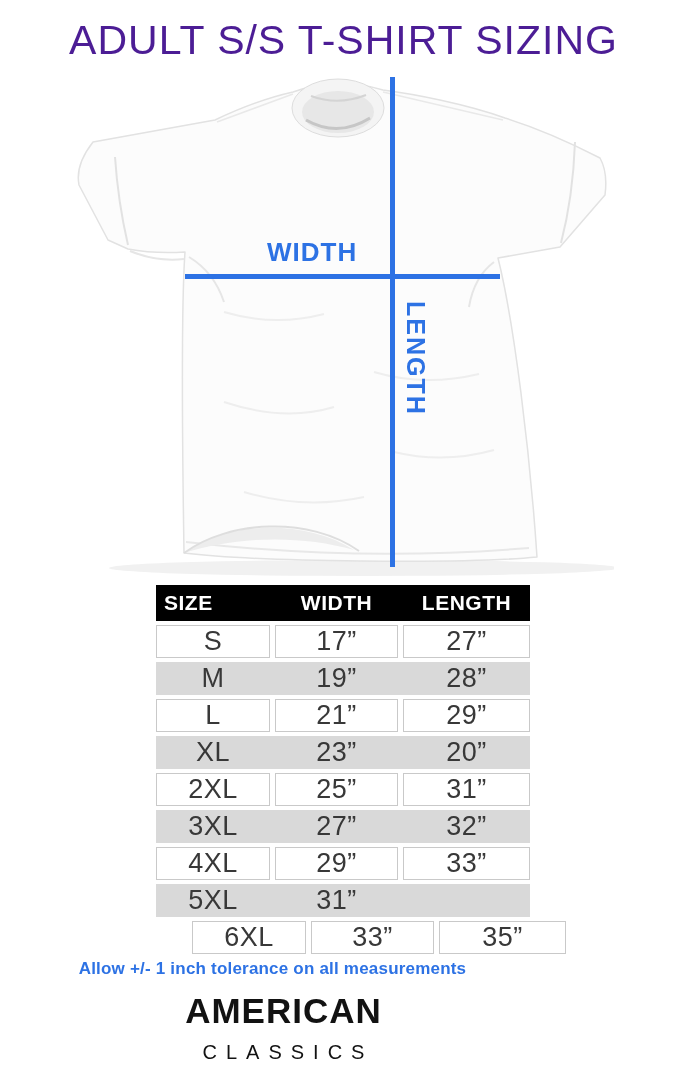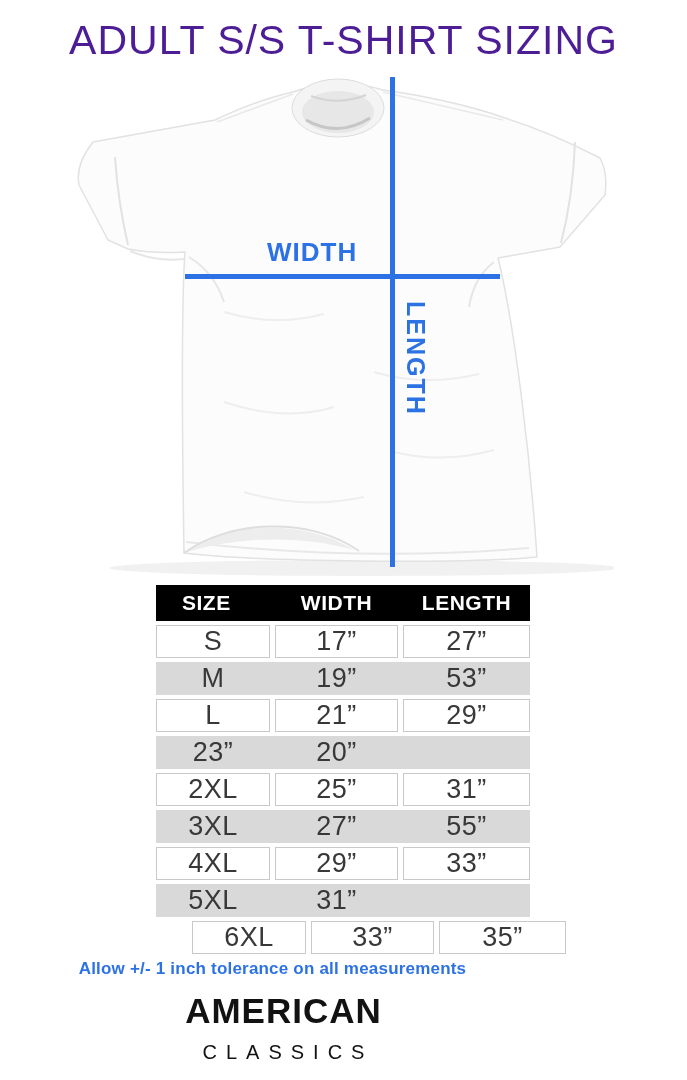--- a/index.html
+++ b/index.html
@@ -45,21 +45,21 @@
 
   .size-table{position:absolute;left:156px;top:585px;width:374px;}
   .thead{
     display:grid;grid-template-columns:114px 123px 127px;column-gap:5px;
     background:var(--header-bg);height:36px;align-items:center;
   }
   .th{
     color:#ffffff;font-weight:700;font-size:21px;letter-spacing:0.5px;
     text-align:center;line-height:36px;white-space:nowrap;
   }
-  .th-size{text-align:left;padding-left:26px;}
+  .th-size{text-align:left;padding-left:8px;}
   .tbody{margin-top:4px;}
   .trow{
     display:grid;grid-template-columns:114px 123px 127px;column-gap:5px;
     height:33px;margin-bottom:4px;
   }
   .trow:last-child{margin-bottom:0;margin-left:36px;}
   .td{
     text-align:center;font-size:27px;line-height:31px;color:var(--text-dark);
     letter-spacing:0.5px;white-space:nowrap;
   }
@@ -160,44 +160,45 @@
     <div class="tbody">
   <div class="trow white">
     <div class="td">S</div>
     <div class="td">17”</div>
     <div class="td">27”</div>
   </div>
 
   <div class="trow gray">
     <div class="td">M</div>
     <div class="td">19”</div>
-    <div class="td">53”</div>
+    <div class="td">28”</div>
   </div>
 
   <div class="trow white">
     <div class="td">L</div>
     <div class="td">21”</div>
     <div class="td">29”</div>
   </div>
 
   <div class="trow gray">
+    <div class="td">XL</div>
     <div class="td">23”</div>
     <div class="td">20”</div>
   </div>
 
   <div class="trow white">
     <div class="td">2XL</div>
     <div class="td">25”</div>
     <div class="td">31”</div>
   </div>
 
   <div class="trow gray">
     <div class="td">3XL</div>
     <div class="td">27”</div>
-    <div class="td">55”</div>
+    <div class="td">32”</div>
   </div>
 
   <div class="trow white">
     <div class="td">4XL</div>
     <div class="td">29”</div>
     <div class="td">33”</div>
   </div>
 
   <div class="trow gray">
     <div class="td">5XL</div>

